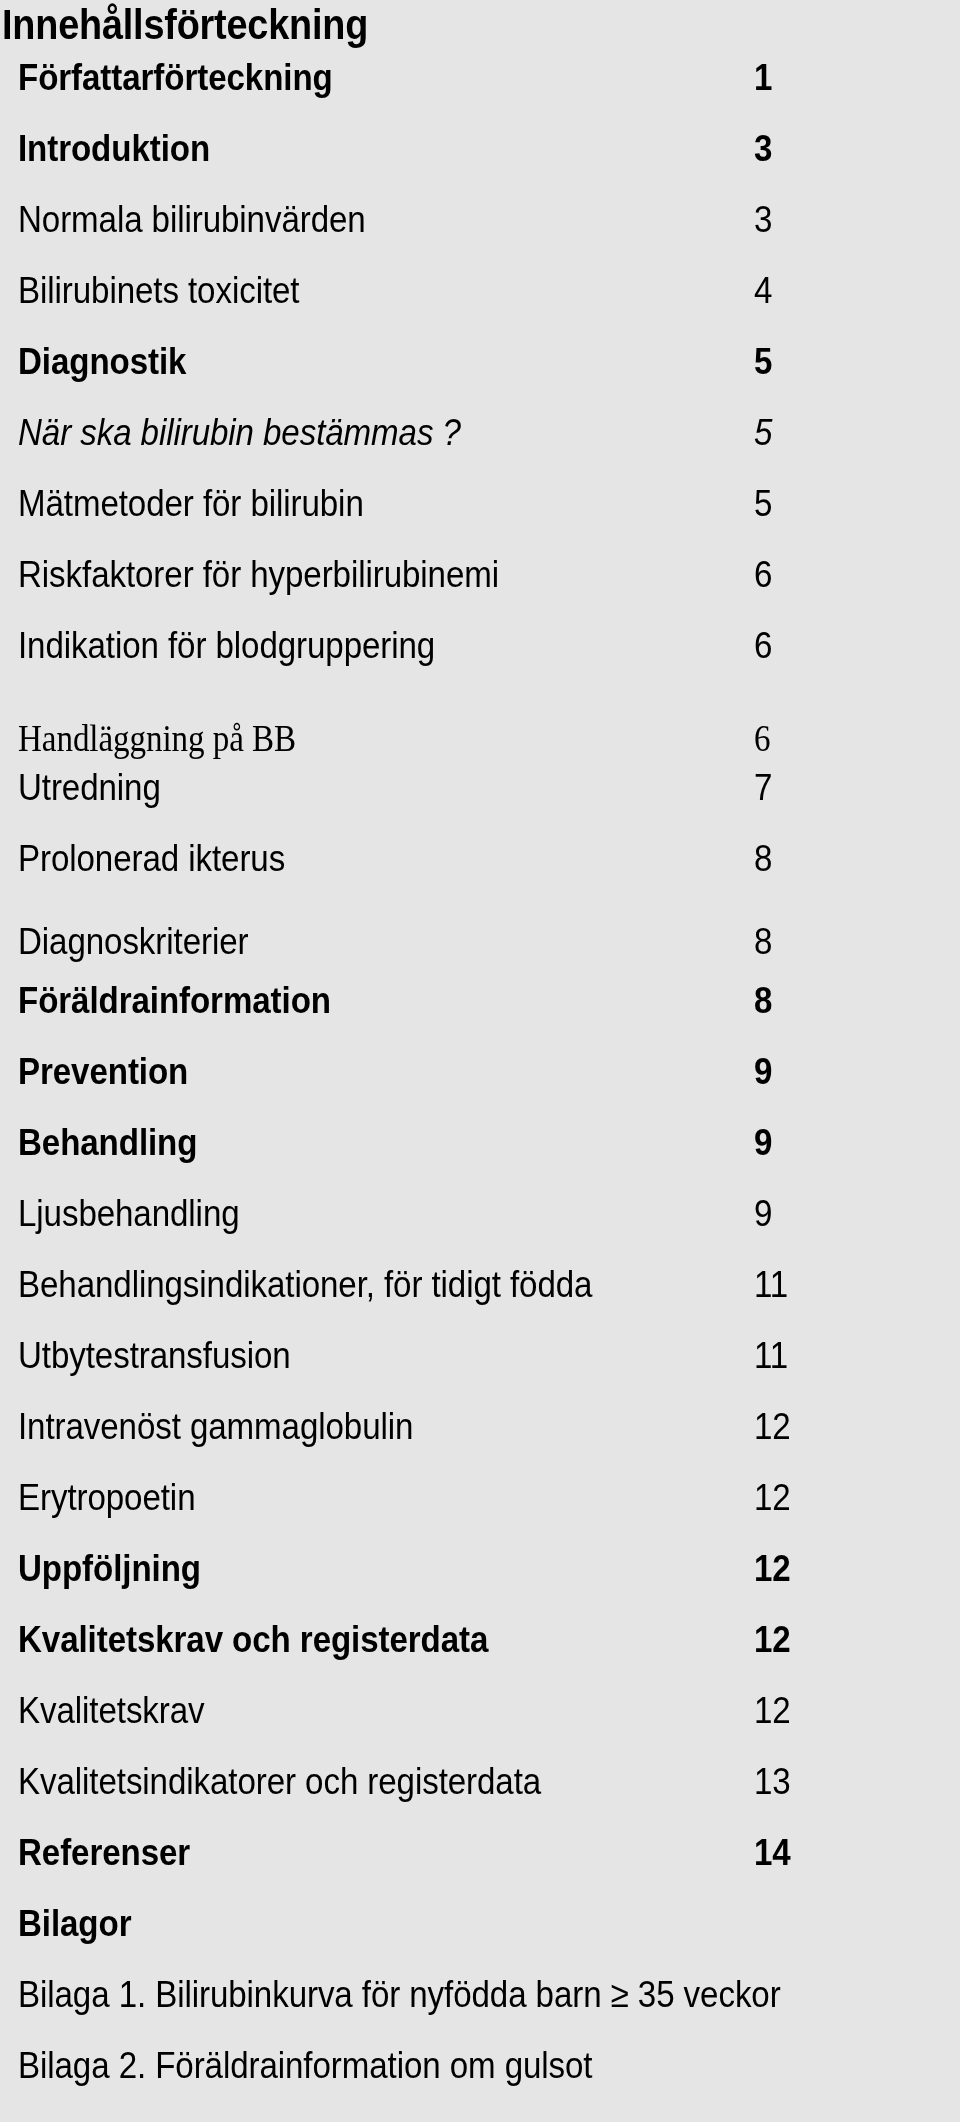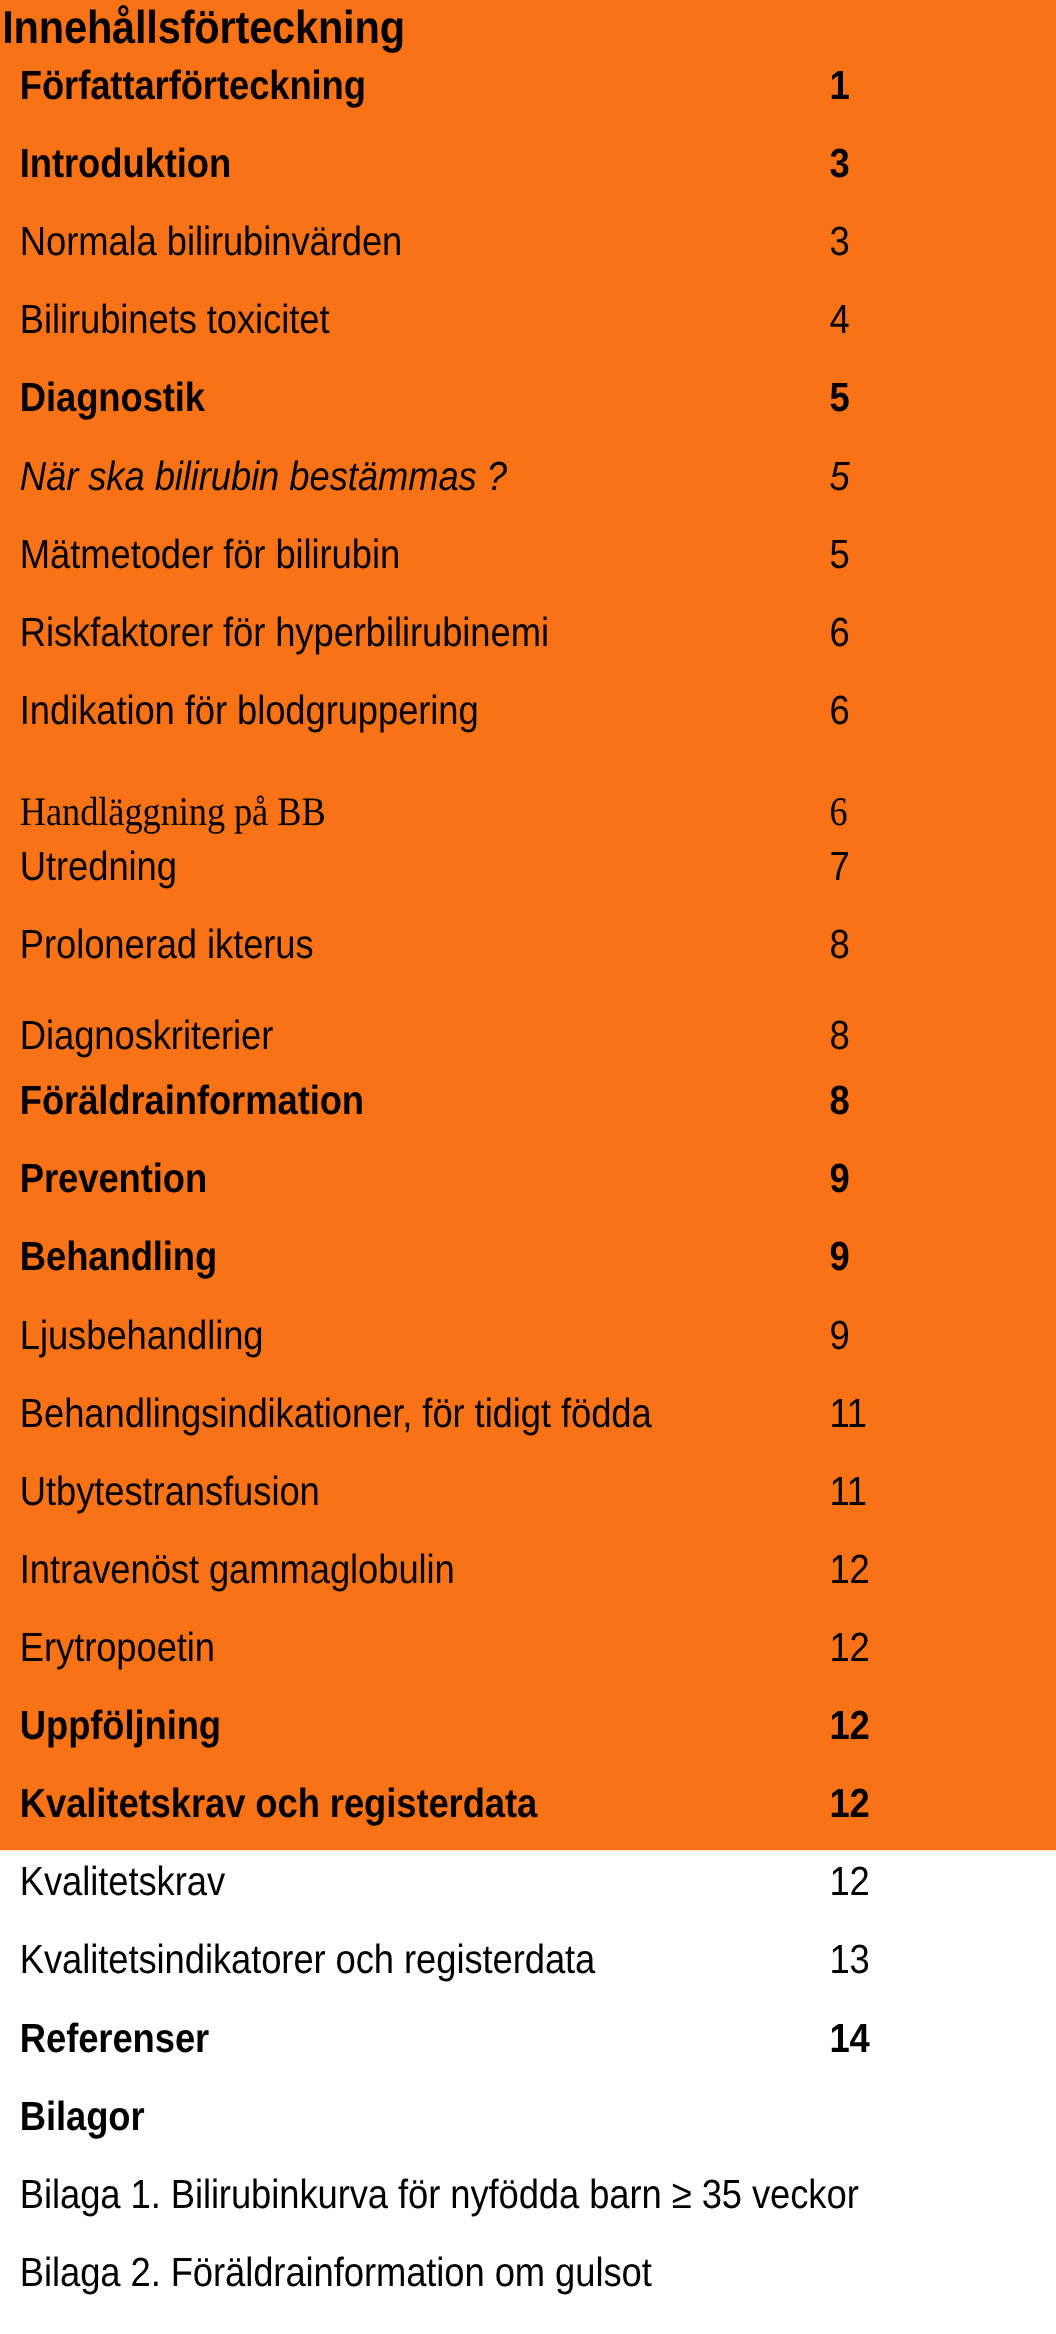--- a/index.html
+++ b/index.html
@@ -13,22 +13,22 @@
     height: 2122px;
     font-family: "Liberation Sans", "DejaVu Sans", sans-serif;
     color: #000000;
     -webkit-font-smoothing: antialiased;
     overflow: hidden;
   }
 
   #toc-page {
     position: relative;
     width: 960px;
-    height: 1682px;
-    background: #f97316;
+    height: 2122px;
+    background: #e5e5e5;
   }
 
   
   .doc-title {
     position: absolute;
     left: 2px;
     top: 2px;
     font-size: 42px;
     line-height: 46px;
     font-weight: 700;

